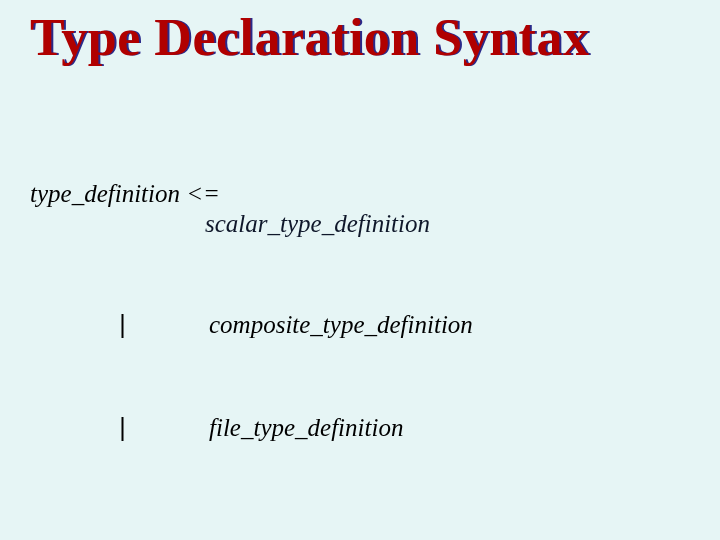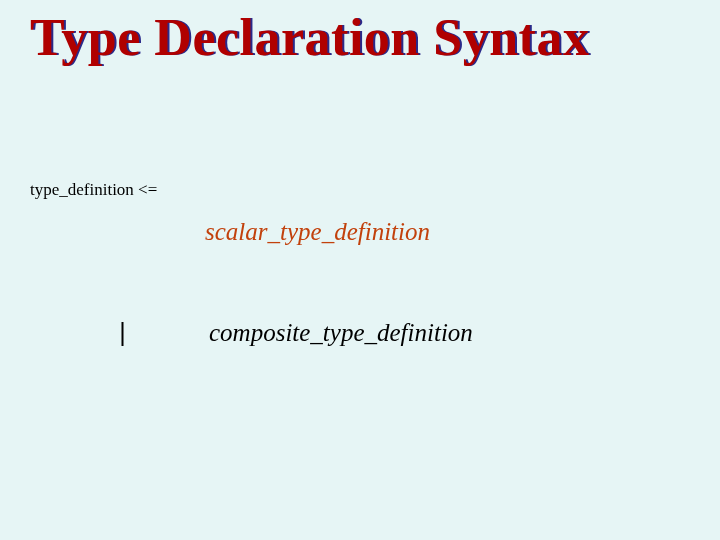--- a/index.html
+++ b/index.html
@@ -36,28 +36,29 @@
     color: #c00000;
   }
   .kw { font-weight: bold; }
   .content {
     position: absolute;
     top: 180px;
     left: 30px;
     width: 660px;
   }
   .def-header {
-    font-size: 17px;
+    font-style: italic;
+    font-size: 25px;
     color: #000;
-    margin-bottom: 18px;
+    margin-bottom: 2px;
   }
   .indent-def {
     font-style: italic;
     font-size: 25px;
-    color: #c2410c;
+    color: #0f172a;
     margin-left: 175px;
     margin-bottom: 36px;
   }
   .alt-row {
     margin-bottom: 36px;
     position: relative;
   }
   .pipe {
     font-family: "Courier New", Courier, monospace;
     font-size: 25px;
@@ -86,14 +87,18 @@
   <div class="content">
     <div class="def-header">type_definition &lt;=</div>
     <div class="indent-def">scalar_type_definition</div>
 
     <div class="alt-row">
       <span class="pipe">|</span>
       <span class="alt-name">composite_type_definition</span>
     </div>
 
 
+    <div class="alt-row">
+      <span class="pipe">|</span>
+      <span class="alt-name">file_type_definition</span>
+    </div>
   </div>
 </div>
 
 </body></html>

